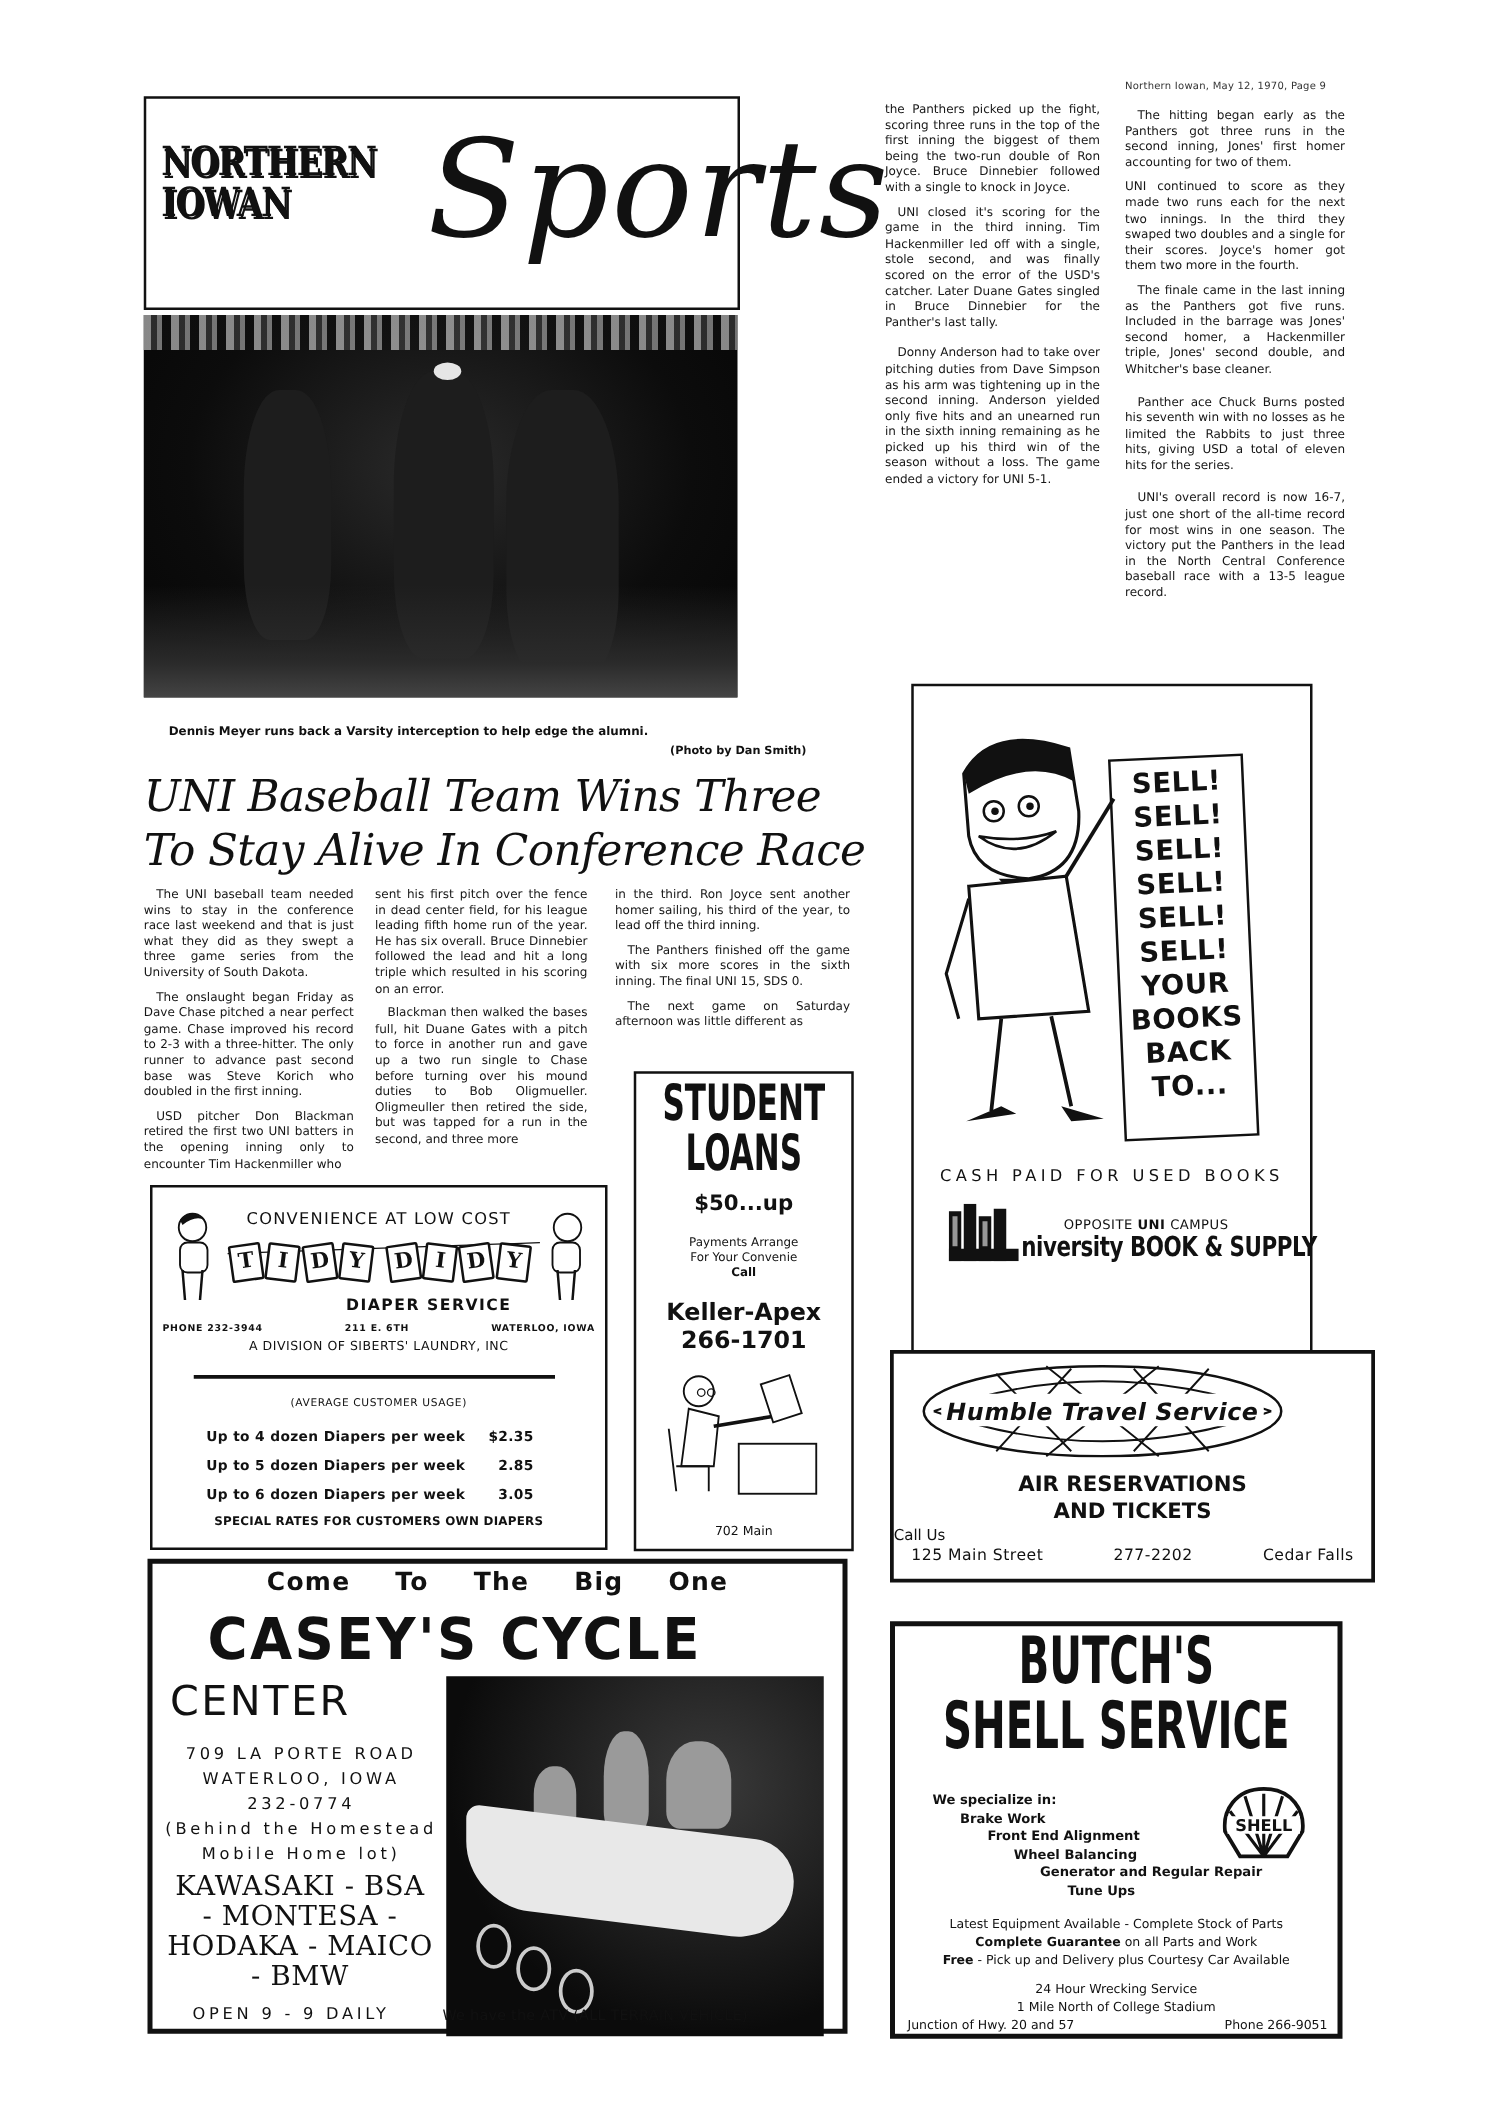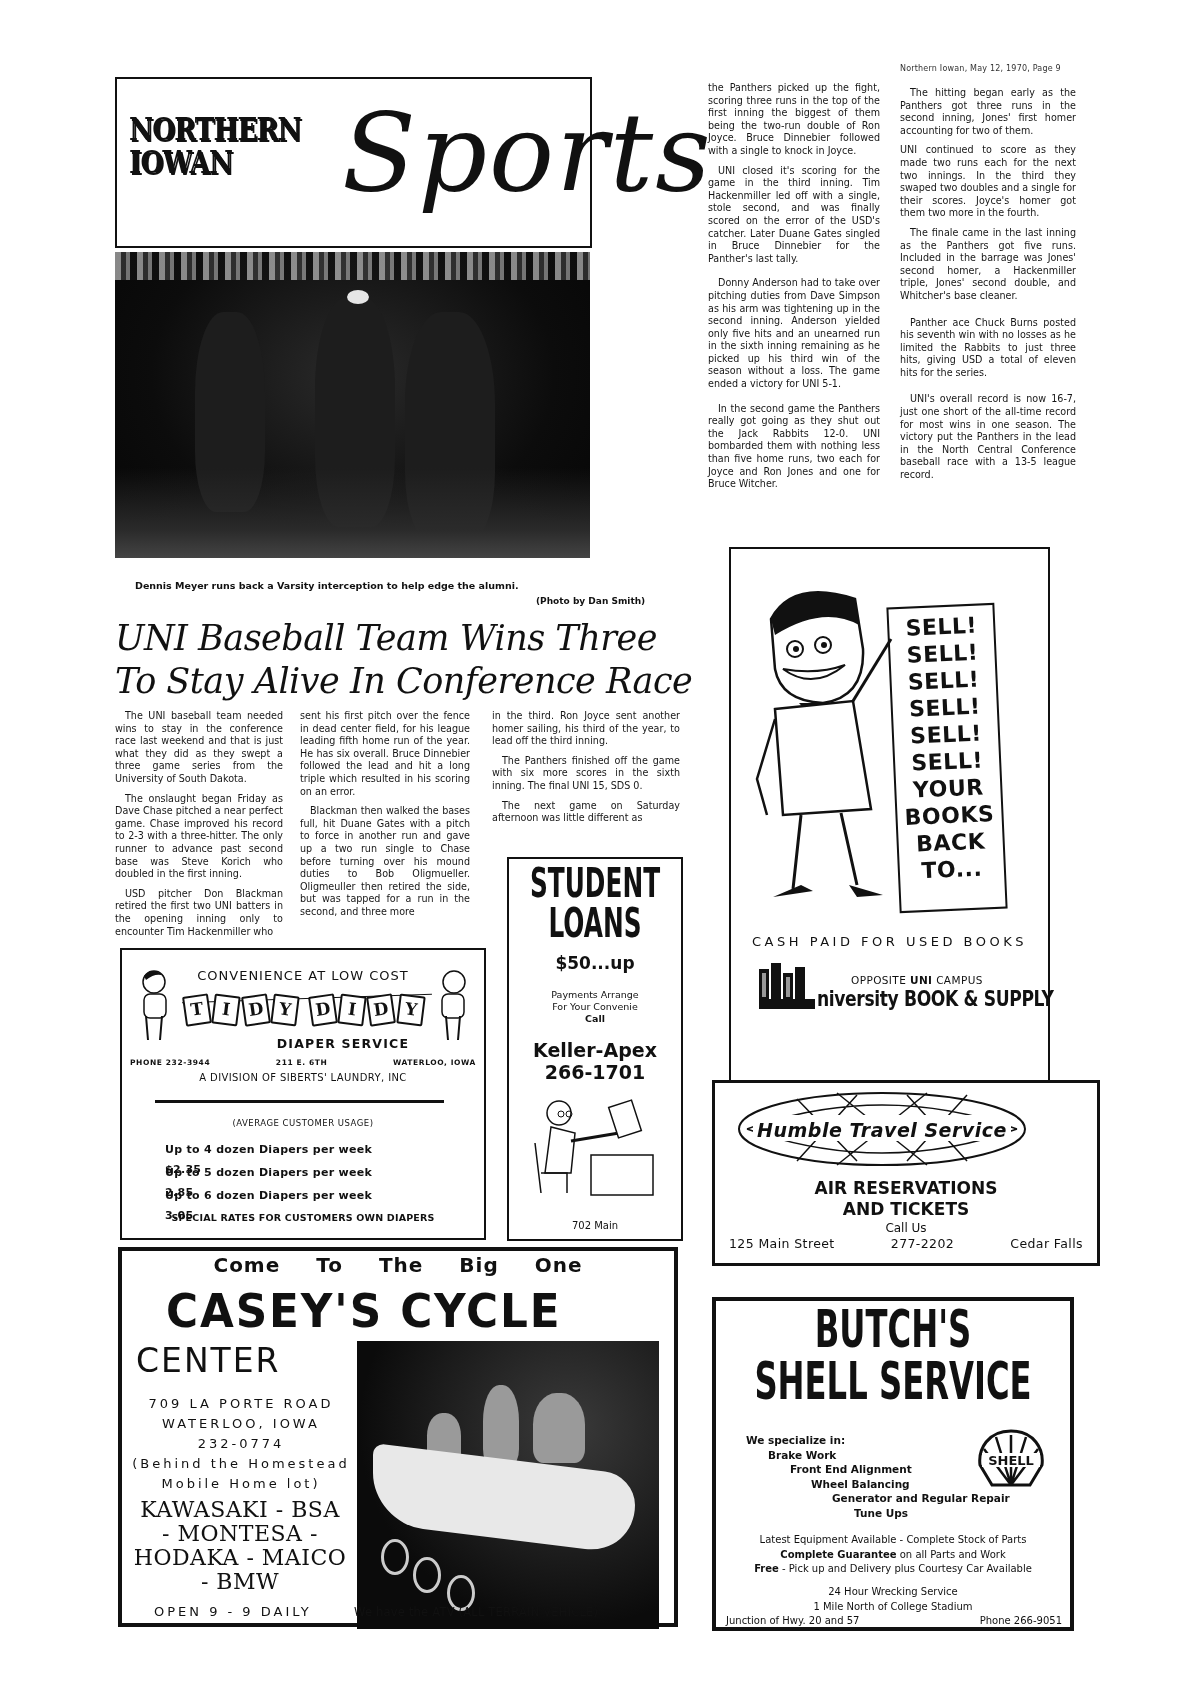--- a/index.html
+++ b/index.html
@@ -33,21 +33,21 @@
   .td-flag { width: 24px; height: 26px; border: 2px solid #111; border-radius: 2px; font-family: "DejaVu Serif", serif; font-weight: bold; font-size: 17px; line-height: 24px; text-align: center; transform: rotate(-8deg); background: #fff; }
   .td-flag:nth-child(even) { transform: rotate(7deg); }
   .td-line { position: absolute; left: 60px; top: 48px; width: 250px; height: 0; border-top: 1.5px solid #111; transform: rotate(-2deg); }
   .baby { position: absolute; width: 42px; height: 80px; }
   .td-service { position: absolute; left: 0; top: 86px; width: 100%; text-align: center; font-weight: bold; font-size: 12.5px; letter-spacing: 1.2px; margin-left: 40px; }
   .td-addr { position: absolute; left: 8px; right: 8px; top: 108px; display: flex; justify-content: space-between; font-size: 7.5px; font-weight: bold; letter-spacing: 0.6px; }
   .td-div { position: absolute; left: 0; top: 122px; width: 100%; text-align: center; font-size: 10px; letter-spacing: .4px; }
   .td-rule { position: absolute; left: 33px; right: 40px; top: 150px; height: 3px; background: #111; }
   .td-usage { position: absolute; left: 0; top: 168px; width: 100%; text-align: center; font-size: 8.5px; letter-spacing: .5px; }
   .td-rows { position: absolute; left: 43px; top: 190px; width: 262px; }
-  .td-row { display: flex; justify-content: space-between; font-size: 11px; font-weight: bold; letter-spacing: .3px; height: 23px; line-height: 20px; flex-direction: column; }
+  .td-row { display: flex; justify-content: space-between; font-size: 11px; font-weight: bold; letter-spacing: .3px; height: 23px; line-height: 20px; }
   .td-special { position: absolute; left: 0; top: 262px; width: 100%; text-align: center; font-size: 9.5px; font-weight: bold; letter-spacing: .2px; }
 
   
   .cond { font-family: "DejaVu Sans", sans-serif; font-weight: bold; transform: scaleX(0.62); transform-origin: center top; display: block; text-align: center; }
   .sl-title { position: absolute; left: -40px; right: -40px; top: 4px; font-size: 40px; line-height: 40px; }
   .sl-price { position: absolute; left: 0; top: 94px; width: 100%; text-align: center; font-weight: bold; font-size: 17px; }
   .sl-small { position: absolute; left: 0; top: 130px; width: 100%; text-align: center; font-size: 9.5px; line-height: 12px; }
   .sl-name { position: absolute; left: 0; top: 180px; width: 100%; text-align: center; font-weight: bold; font-size: 19px; line-height: 22px; }
   .sl-art { position: absolute; left: 22px; top: 234px; width: 130px; height: 110px; }
   .sl-addr { position: absolute; left: 0; bottom: 8px; width: 100%; text-align: center; font-size: 10px; }
@@ -71,21 +71,21 @@
   .bs-cash { position: absolute; left: 0; top: 385px; width: 100%; text-align: center; font-size: 13px; letter-spacing: 3.5px; }
   .bs-opp { position: absolute; left: 120px; top: 425px; font-size: 10.5px; letter-spacing: .4px; }
   .bs-opp b { font-weight: bold; }
   .bs-logo { position: absolute; left: 28px; top: 414px; width: 56px; height: 46px; }
   .bs-name { position: absolute; left: 86px; top: 438px; font-weight: bold; font-size: 22px; line-height: 24px; letter-spacing: -0.5px; transform: scaleX(0.78); transform-origin: left top; white-space: nowrap; }
 
   
   .ht-oval { position: absolute; left: 22px; top: 8px; width: 290px; height: 75px; }
   .ht-name { position: absolute; left: 0; top: 36px; width: 334px; text-align: center; font-weight: bold; font-style: italic; font-size: 19px; letter-spacing: .5px; }
   .ht-air { position: absolute; left: 0; top: 95px; width: 100%; text-align: center; font-weight: bold; font-size: 17px; line-height: 21px; }
-  .ht-call { position: absolute; left: 0; top: 138px; width: 100%; text-align: center; font-size: 12px; }
+  .ht-call { position: absolute; left: 0; top: 138px; width: 100%; text-align: left; font-size: 12px; }
   .ht-foot { position: absolute; left: 14px; right: 14px; top: 153px; display: flex; justify-content: space-between; font-size: 12.5px; letter-spacing: .4px; }
 
   
   .bu-title { position: absolute; left: -60px; right: -60px; top: 2px; font-size: 52px; line-height: 52px; transform: scaleX(0.62); }
   .bu-spec { position: absolute; left: 30px; top: 132px; font-size: 10.5px; line-height: 14.5px; font-weight: bold; }
   .bu-spec div { white-space: nowrap; }
   .bu-shell { position: absolute; left: 262px; top: 128px; width: 66px; height: 62px; }
   .bu-lines { position: absolute; left: 0; top: 232px; width: 100%; text-align: center; font-size: 10px; line-height: 14.5px; }
   .bu-lines b { font-weight: bold; }
   .bu-lines2 { position: absolute; left: 0; top: 284px; width: 100%; text-align: center; font-size: 10px; line-height: 14.5px; }
@@ -131,21 +131,20 @@
 </div>
 <div class="abs col" style="left:492px; top:710px; width:188px;">
   <p style="text-indent:0">in the third. Ron Joyce sent another homer sailing, his third of the year, to lead off the third inning.</p>
   <p>The Panthers finished off the game with six more scores in the sixth inning. The final UNI 15, SDS 0.</p>
   <p>The next game on Saturday afternoon was little different as</p>
 </div>
 <div class="abs col" style="left:708px; top:82px; width:172px;">
   <p style="text-indent:0">the Panthers picked up the fight, scoring three runs in the top of the first inning the biggest of them being the two-run double of Ron Joyce. Bruce Dinnebier followed with a single to knock in Joyce.</p>
   <p>UNI closed it's scoring for the game in the third inning. Tim Hackenmiller led off with a single, stole second, and was finally scored on the error of the USD's catcher. Later Duane Gates singled in Bruce Dinnebier for the Panther's last tally.</p>
   <p style="margin-top:12px">Donny Anderson had to take over pitching duties from Dave Simpson as his arm was tightening up in the second inning. Anderson yielded only five hits and an unearned run in the sixth inning remaining as he picked up his third win of the season without a loss. The game ended a victory for UNI 5-1.</p>
-  <p style="margin-top:12px">In the second game the Panthers really got going as they shut out the Jack Rabbits 12-0. UNI bombarded them with nothing less than five home runs, two each for Joyce and Ron Jones and one for Bruce Witcher.</p>
 </div>
 <div class="abs col" style="left:900px; top:87px; width:176px;">
   <p>The hitting began early as the Panthers got three runs in the second inning, Jones' first homer accounting for two of them.</p>
   <p style="text-indent:0">UNI continued to score as they made two runs each for the next two innings. In the third they swaped two doubles and a single for their scores. Joyce's homer got them two more in the fourth.</p>
   <p>The finale came in the last inning as the Panthers got five runs. Included in the barrage was Jones' second homer, a Hackenmiller triple, Jones' second double, and Whitcher's base cleaner.</p>
   <p style="margin-top:14px">Panther ace Chuck Burns posted his seventh win with no losses as he limited the Rabbits to just three hits, giving USD a total of eleven hits for the series.</p>
   <p style="margin-top:14px">UNI's overall record is now 16-7, just one short of the all-time record for most wins in one season. The victory put the Panthers in the lead in the North Central Conference baseball race with a 13-5 league record.</p>
 </div>
 
 <div class="box" style="left:120px; top:948px; width:366px; height:292px;">

